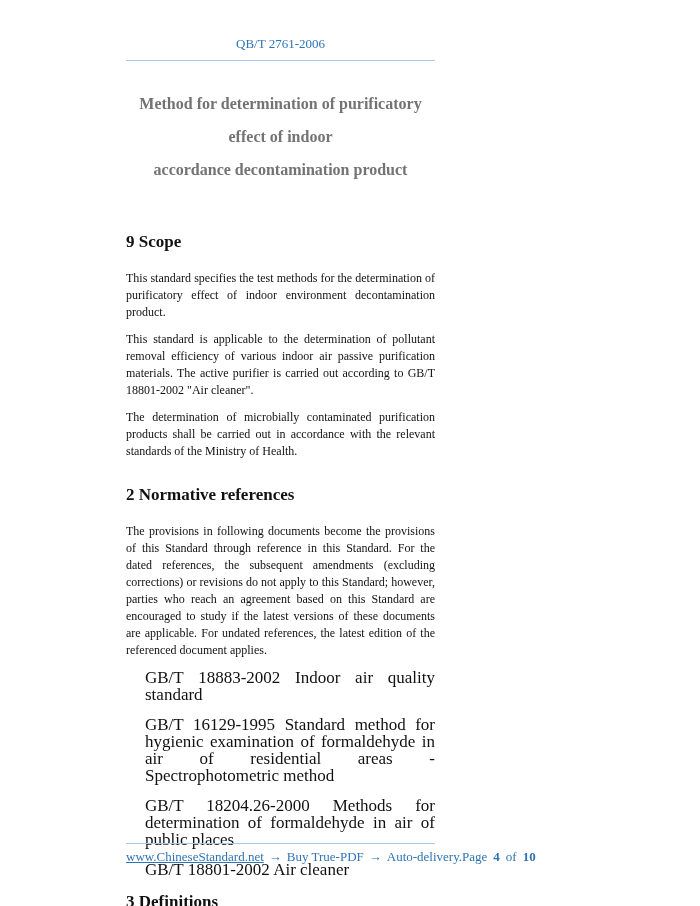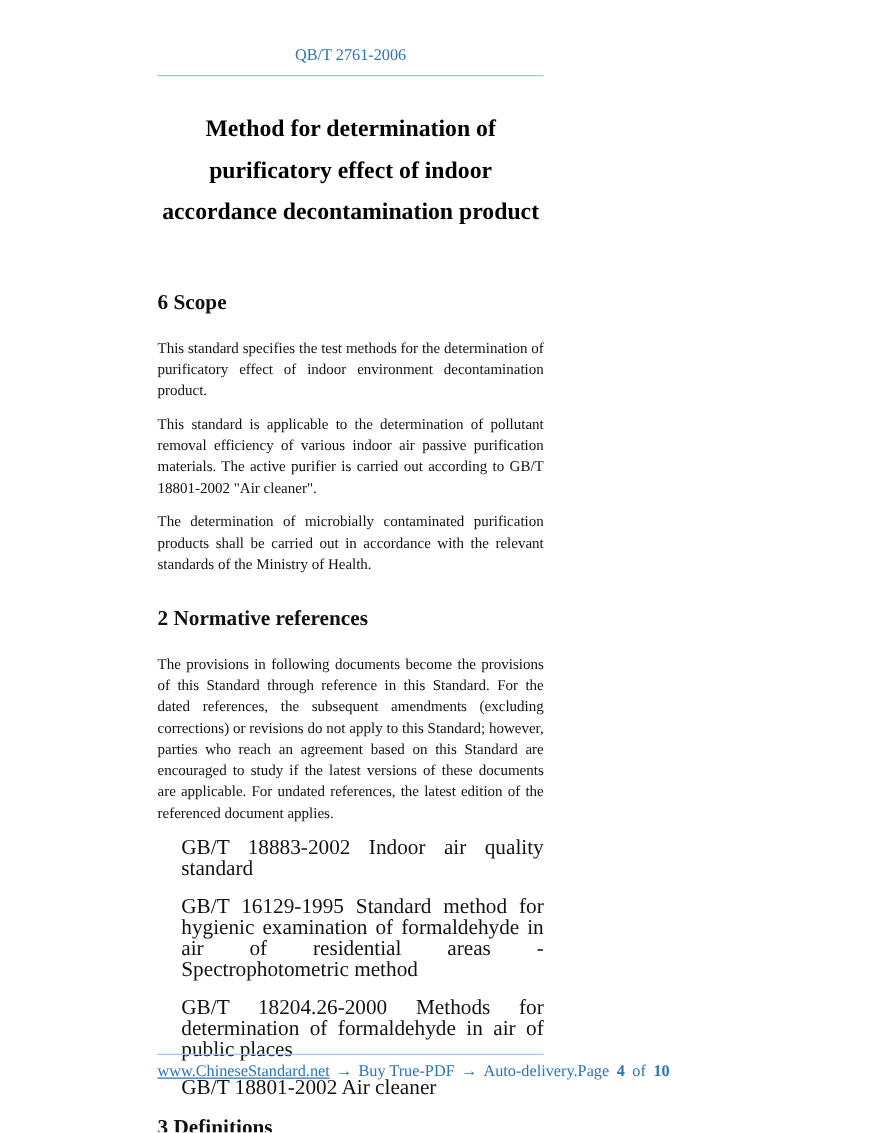--- a/index.html
+++ b/index.html
@@ -32,25 +32,25 @@
   .rule {
     border: none;
     border-top: 1px solid #a8c7e4;
     height: 0;
   }
   .header-rule {
     margin-top: 9px;
   }
   h1.doc-title {
     margin: 26px 0 0 0;
-    font-size: 19px;
+    font-size: 16px;
     font-weight: bold;
     text-align: center;
     line-height: 33px;
-    color: #000000;
+    color: #737373;
   }
   h1.doc-title .title-line {
     display: block;
   }
   h2.section-heading {
     font-size: 17px;
     font-weight: bold;
     line-height: 22px;
     margin: 0 0 17px 0;
     color: #111111;
@@ -116,21 +116,21 @@
       <div class="doc-number">QB/T 2761-2006</div>
       <div class="rule header-rule"></div>
     </header>
 
     <h1 class="doc-title">
       <span class="title-line">Method for determination of purificatory effect of indoor</span>
       <span class="title-line">accordance decontamination product</span>
     </h1>
 
     <section id="section-scope">
-      <h2 class="section-heading">6 Scope</h2>
+      <h2 class="section-heading">9 Scope</h2>
       <p class="body-para">This standard specifies the test methods for the determination of purificatory effect of indoor environment decontamination product.</p>
       <p class="body-para">This standard is applicable to the determination of pollutant removal efficiency of various indoor air passive purification materials. The active purifier is carried out according to GB/T 18801-2002 "Air cleaner".</p>
       <p class="body-para">The determination of microbially contaminated purification products shall be carried out in accordance with the relevant standards of the Ministry of Health.</p>
     </section>
 
     <section id="section-normative">
       <h2 class="section-heading">2 Normative references</h2>
       <p class="body-para">The provisions in following documents become the provisions of this Standard through reference in this Standard. For the dated references, the subsequent amendments (excluding corrections) or revisions do not apply to this Standard; however, parties who reach an agreement based on this Standard are encouraged to study if the latest versions of these documents are applicable. For undated references, the latest edition of the referenced document applies.</p>
       <p class="ref-item">GB/T 18883-2002 Indoor air quality standard</p>
       <p class="ref-item">GB/T 16129-1995 Standard method for hygienic examination of formaldehyde in air of residential areas - Spectrophotometric method</p>

